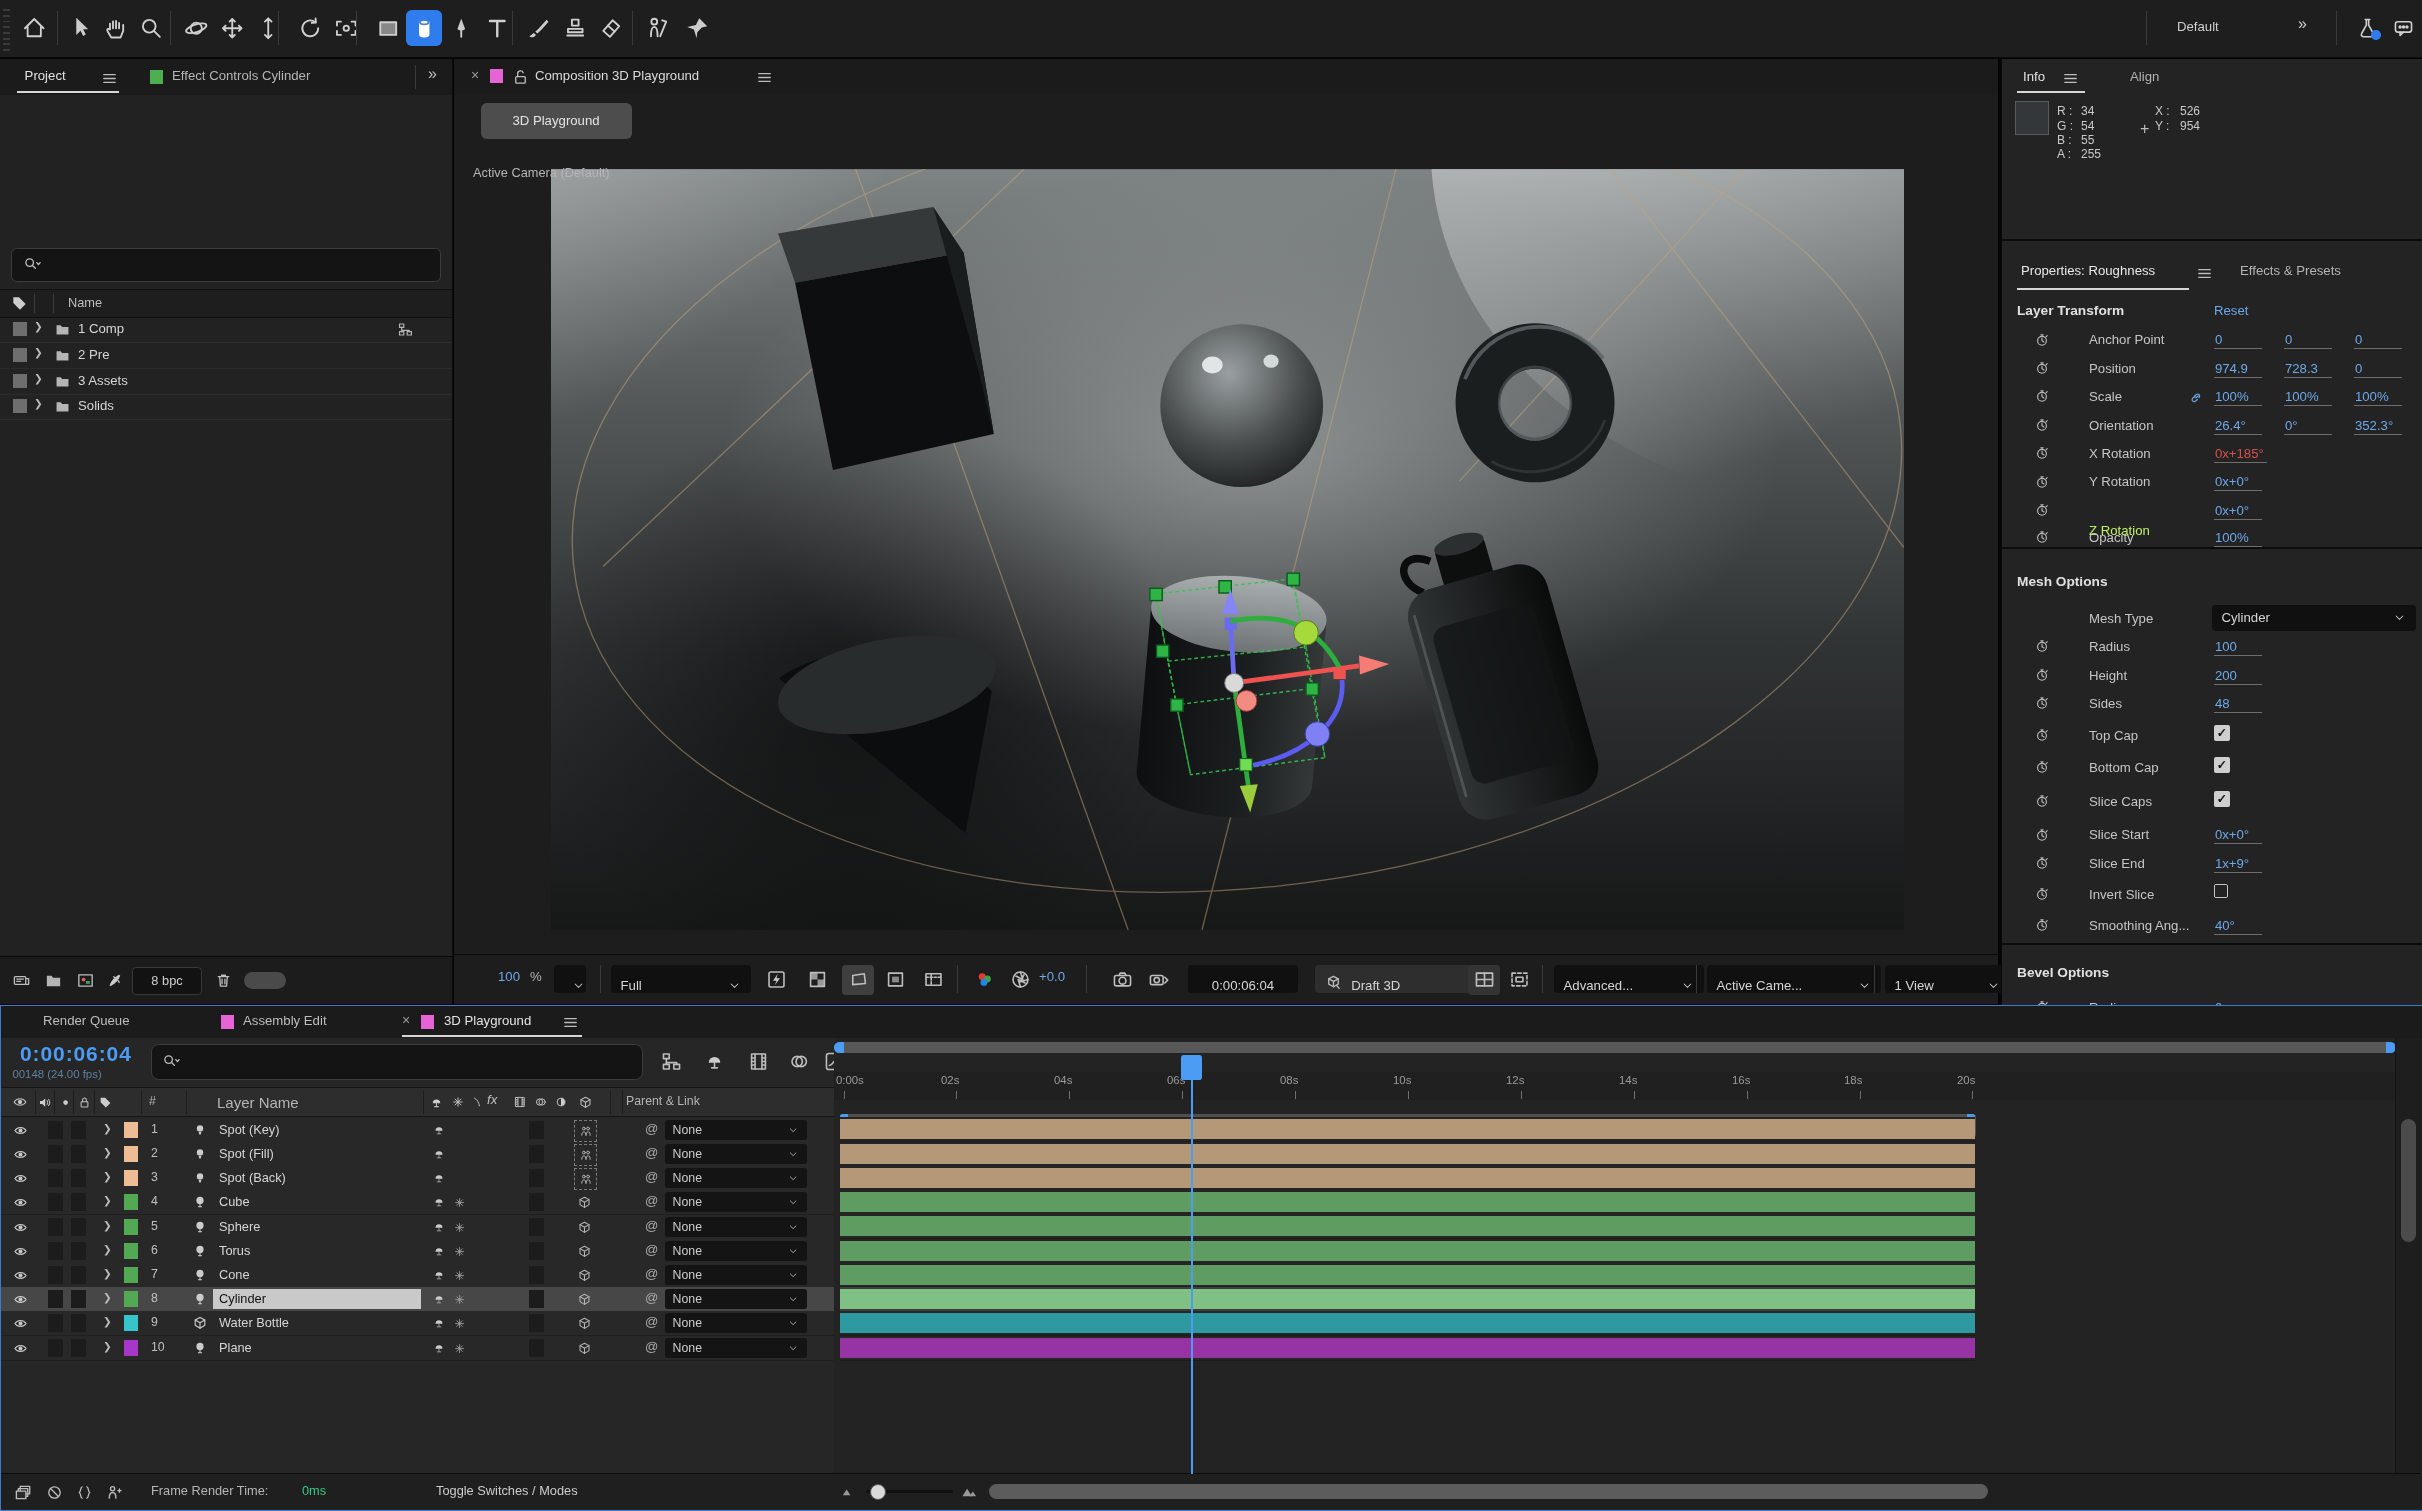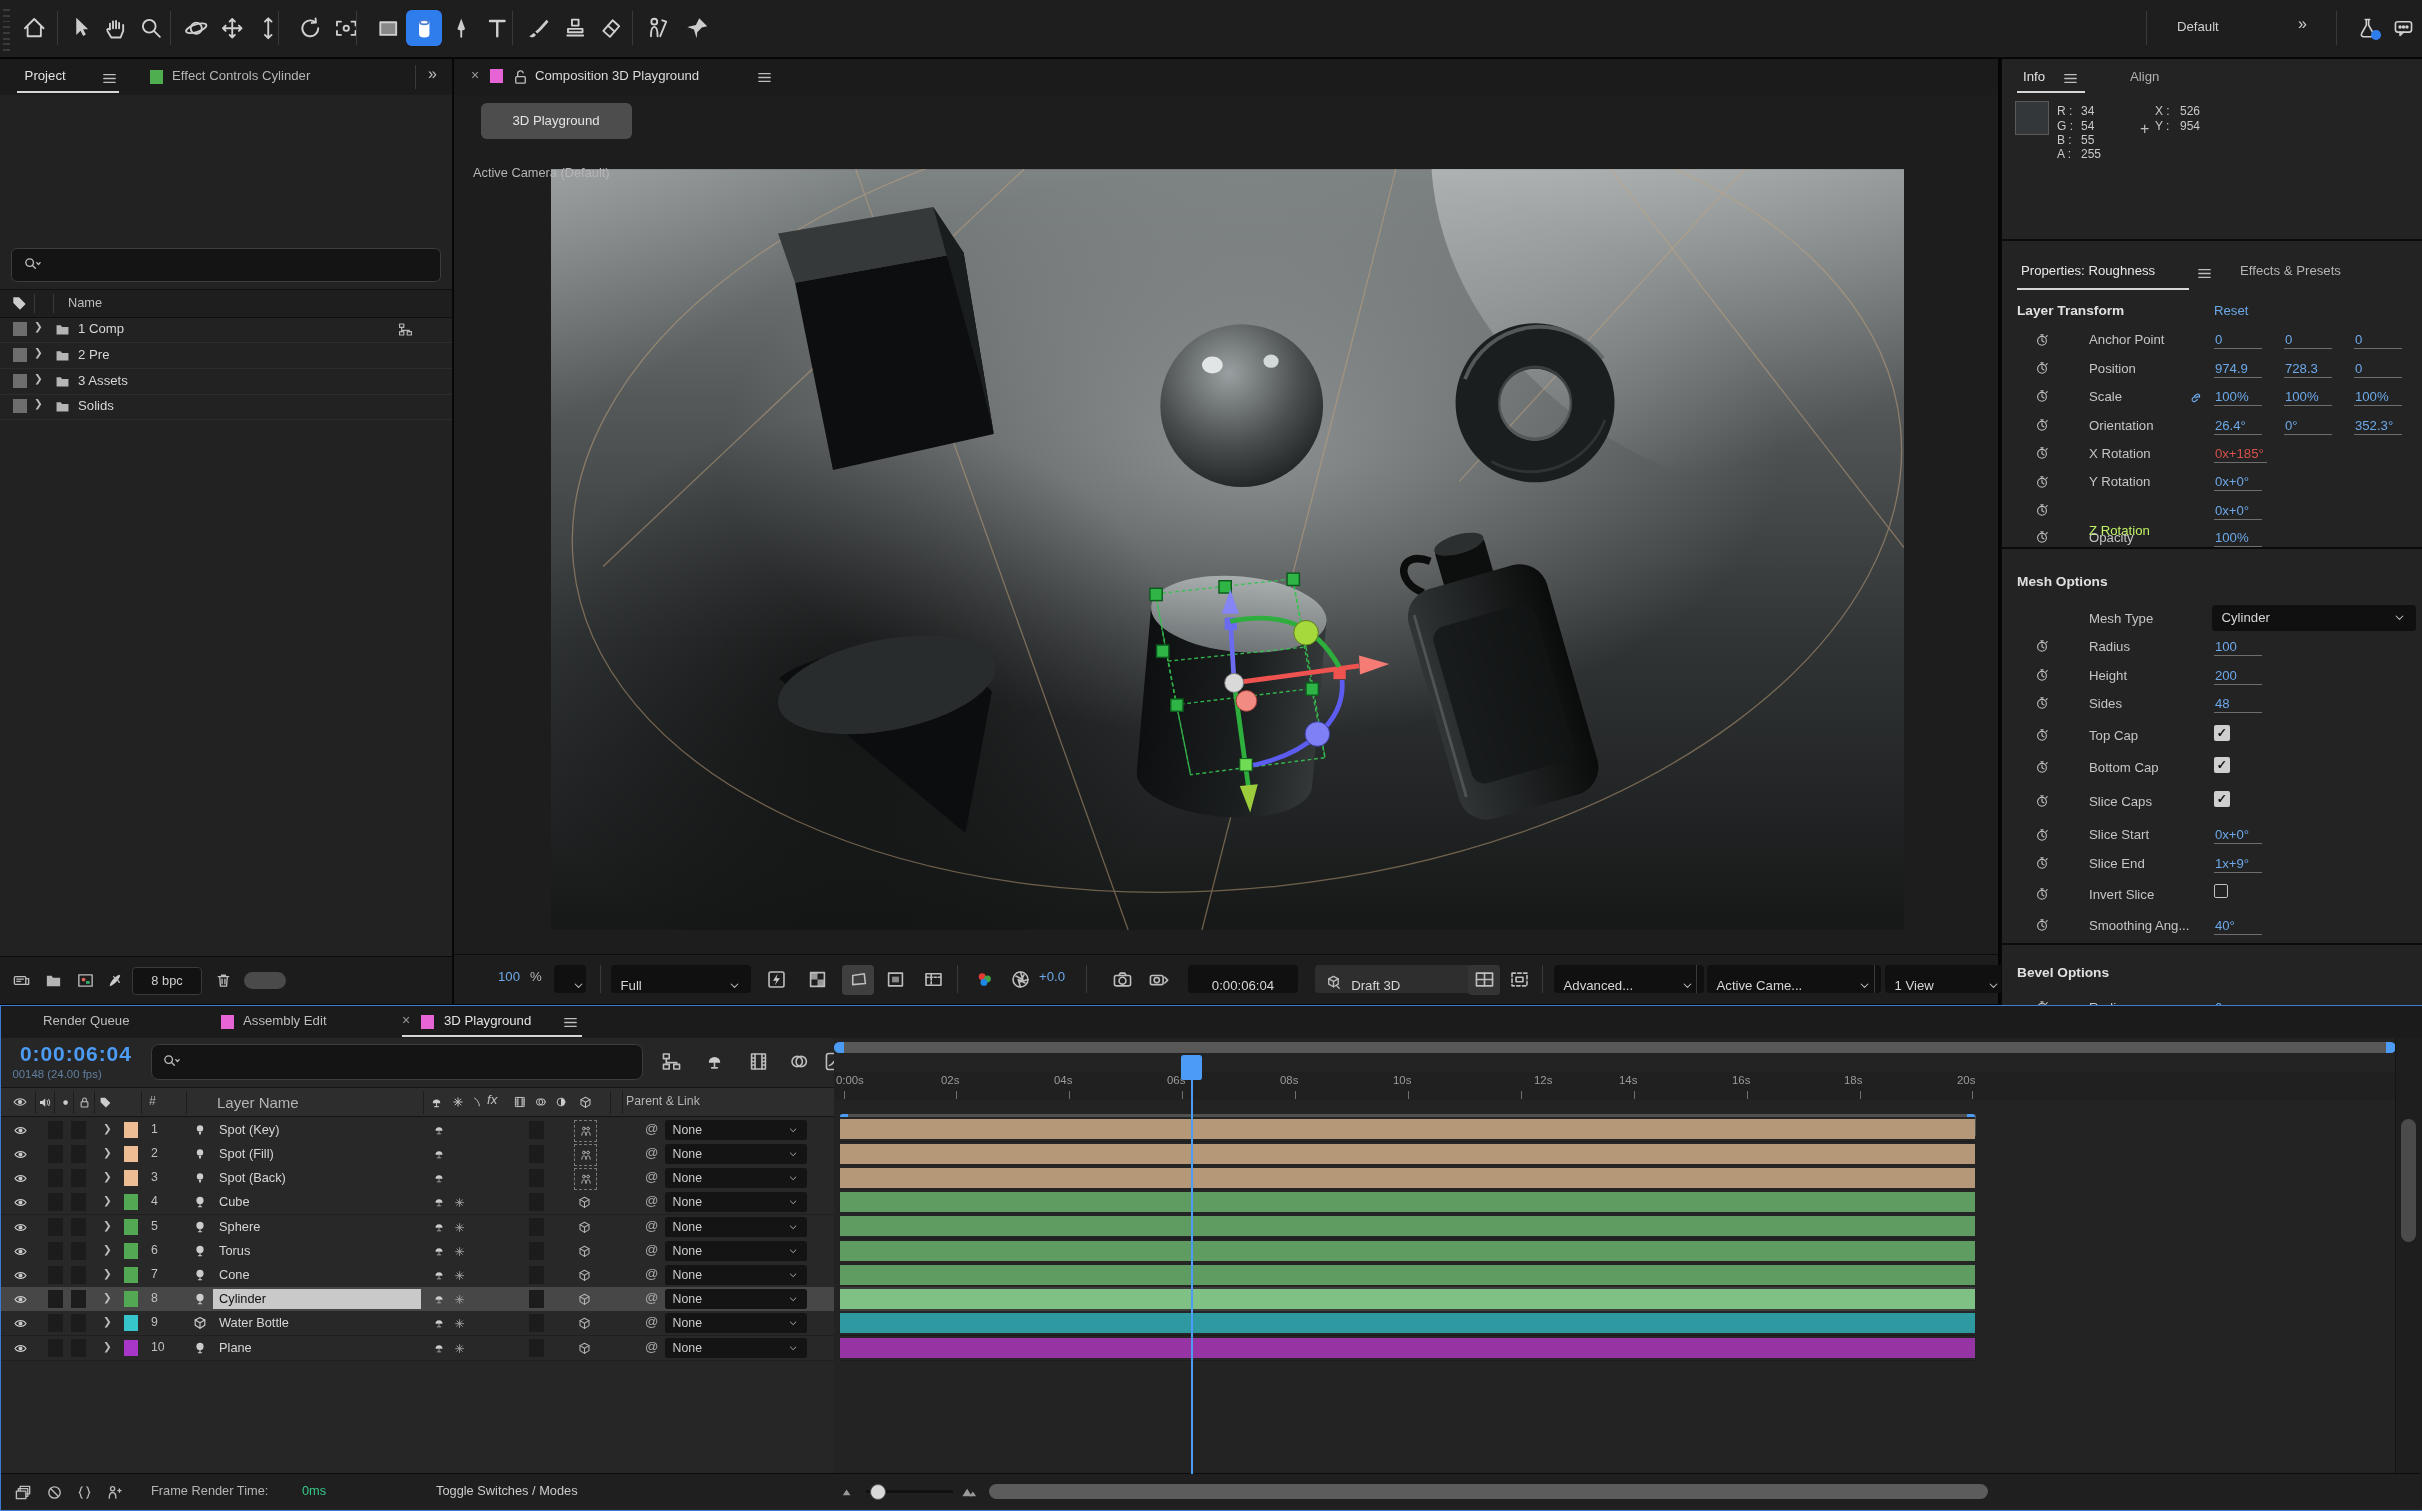--- a/index.html
+++ b/index.html
@@ -1496,21 +1496,21 @@
       <div style="position: absolute; left: 107px; top: 36px; font-size: 11.4px; color: rgb(155, 155, 155);">02s</div>
       <div style="position: absolute; left: 122px; top: 53px; width: 0.9px; height: 7.6px; background: rgb(111, 111, 111);"></div>
       <div style="position: absolute; left: 220px; top: 36px; font-size: 11.4px; color: rgb(155, 155, 155);">04s</div>
       <div style="position: absolute; left: 235px; top: 53px; width: 0.9px; height: 7.6px; background: rgb(111, 111, 111);"></div>
       <div style="position: absolute; left: 333px; top: 36px; font-size: 11.4px; color: rgb(155, 155, 155);">06s</div>
       <div style="position: absolute; left: 348px; top: 53px; width: 0.9px; height: 7.6px; background: rgb(111, 111, 111);"></div>
       <div style="position: absolute; left: 446px; top: 36px; font-size: 11.4px; color: rgb(155, 155, 155);">08s</div>
       <div style="position: absolute; left: 461px; top: 53px; width: 0.9px; height: 7.6px; background: rgb(111, 111, 111);"></div>
       <div style="position: absolute; left: 559px; top: 36px; font-size: 11.4px; color: rgb(155, 155, 155);">10s</div>
       <div style="position: absolute; left: 574px; top: 53px; width: 0.9px; height: 7.6px; background: rgb(111, 111, 111);"></div>
-      <div style="position: absolute; left: 672px; top: 36px; font-size: 11.4px; color: rgb(155, 155, 155); margin-left: 28px;">12s</div>
+      <div style="position: absolute; left: 672px; top: 36px; font-size: 11.4px; color: rgb(155, 155, 155);">12s</div>
       <div style="position: absolute; left: 687px; top: 53px; width: 0.9px; height: 7.6px; background: rgb(111, 111, 111);"></div>
       <div style="position: absolute; left: 785px; top: 36px; font-size: 11.4px; color: rgb(155, 155, 155);">14s</div>
       <div style="position: absolute; left: 800px; top: 53px; width: 0.9px; height: 7.6px; background: rgb(111, 111, 111);"></div>
       <div style="position: absolute; left: 898px; top: 36px; font-size: 11.4px; color: rgb(155, 155, 155);">16s</div>
       <div style="position: absolute; left: 913px; top: 53px; width: 0.9px; height: 7.6px; background: rgb(111, 111, 111);"></div>
       <div style="position: absolute; left: 1010px; top: 36px; font-size: 11.4px; color: rgb(155, 155, 155);">18s</div>
       <div style="position: absolute; left: 1026px; top: 53px; width: 0.9px; height: 7.6px; background: rgb(111, 111, 111);"></div>
       <div style="position: absolute; left: 1123px; top: 36px; font-size: 11.4px; color: rgb(155, 155, 155);">20s</div>
       <div style="position: absolute; left: 1138px; top: 53px; width: 0.9px; height: 7.6px; background: rgb(111, 111, 111);"></div>
       <div style="position: absolute; left: 5.7px; top: 76px; width: 1136px; height: 23px; background: rgb(80, 80, 80); border-radius: 2.8px;">

